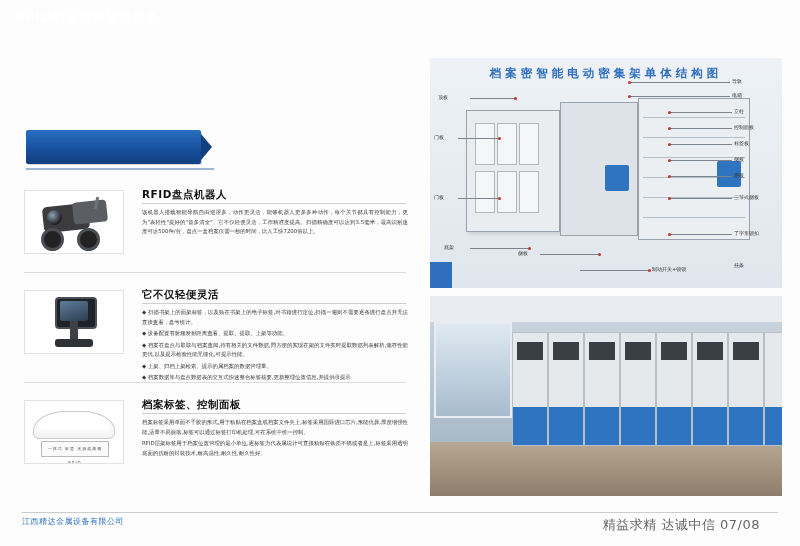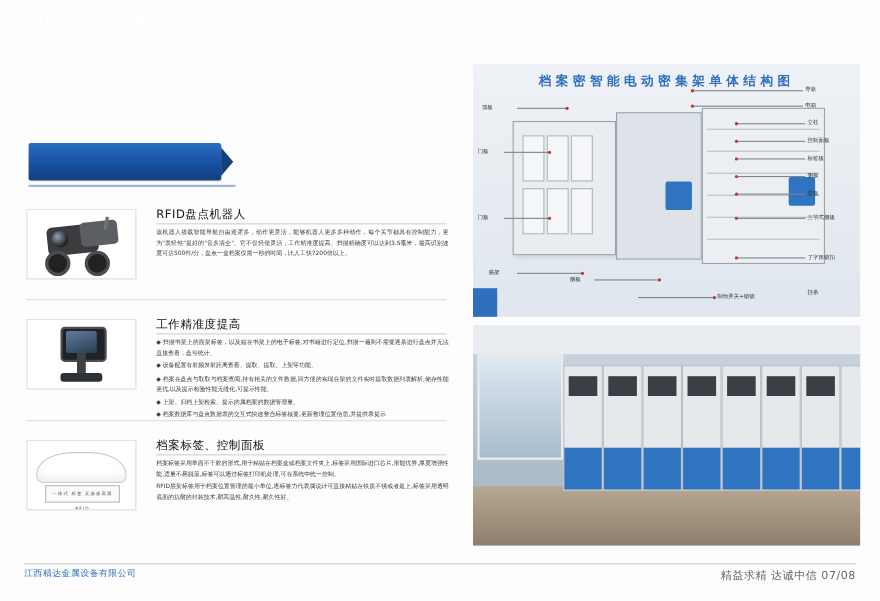--- a/index.html
+++ b/index.html
@@ -43,21 +43,21 @@
     background:#9fb7d4;
   }
 
   .item{position:absolute;left:24px;width:382px;}
   .item .thumb{
     position:absolute;left:0;top:0;width:98px;height:62px;
     background:#f2f2f2;border:1px solid #e2e2e2;overflow:hidden;
   }
   .item .ttl{
     position:absolute;left:118px;top:-2px;
-    font-size:10.5px;color:#111;font-weight:normal;letter-spacing:.5px;
+    font-size:10.5px;color:#111;font-weight:bold;letter-spacing:.5px;
   }
   .item .rule{
     position:absolute;left:118px;top:13px;width:264px;height:1px;background:#cfcfcf;
   }
   .item .body{
     position:absolute;left:118px;top:18px;width:266px;
     font-size:5.4px;line-height:9.5px;color:#3a3a3a;text-align:justify;
   }
   .item .body p{margin:0 0 2px 0;}
   .hr-sep{position:absolute;left:24px;width:382px;height:1px;background:#dddddd;}
@@ -116,21 +116,21 @@
   .unit-right{position:absolute;left:208px;top:40px;width:110px;height:140px;background:#eceff2;border:1px solid #9aa3ad;}
   .shelf{position:absolute;left:4px;width:102px;height:1px;background:#b6bec6;}
   .blue-panel{position:absolute;width:24px;height:26px;background:#2f74c0;border-radius:2px;}
   .leader{position:absolute;height:1px;background:#7c858e;}
   .dot{position:absolute;width:3px;height:3px;border-radius:50%;background:#c0392b;}
   .lbl{position:absolute;font-size:5px;color:#333;white-space:nowrap;}
 
   
   .footer-line{position:absolute;left:22px;top:512px;width:756px;height:1px;background:#cccccc;}
   .footer-left{position:absolute;left:22px;top:516px;font-size:8px;color:#2f74c0;letter-spacing:.5px;}
-  .footer-right{position:absolute;right:22px;top:516px;font-size:10px;color:#666;letter-spacing:.5px;}
+  .footer-right{position:absolute;right:40px;top:516px;font-size:13px;color:#666;letter-spacing:.5px;}
 </style>
 </head>
 <body>
 
 <div class="page">
 
   <div class="left-col">
 
 
     <div class="ribbon"></div>
@@ -158,21 +158,21 @@
 
     <div class="item" style="top:290px;">
       <div class="thumb">
         <div class="scanner">
           <div class="pad"></div>
             <div class="scr"></div>
             <div class="pole"></div>
             <div class="base"></div>
         </div>
       </div>
-      <div class="ttl">工作精准度提高</div>
+      <div class="ttl">它不仅轻便灵活</div>
       <div class="rule"></div>
       <div class="body">
         <p>◆ 扫描书架上的面架标签，以及贴在书架上的电子标签,对书籍进行定位,扫描一遍则不需要逐条进行盘点并无法直接查看，盘亏统计。</p>
         <p>◆ 设备配置有射频发射距离查看、提取、提取、上架等功能。</p>
         <p>◆ 档案在盘点与取取与档案查阅,持有相关的文件数据,同方便的实现在架的文件实时提取数据列表解析,储存性能更优,以及提示检验性能无缝化,可提示性能。</p>
         <p>◆ 上架、归档上架检索、提示的属档案的数据管理量。</p>
         <p>◆ 档案数据库与盘点数据表的交互式快速整合标签核要,更新整理位置信息,并提供录提示</p>
       </div>
     </div>
     <div class="hr-sep" style="top:382px;"></div>

